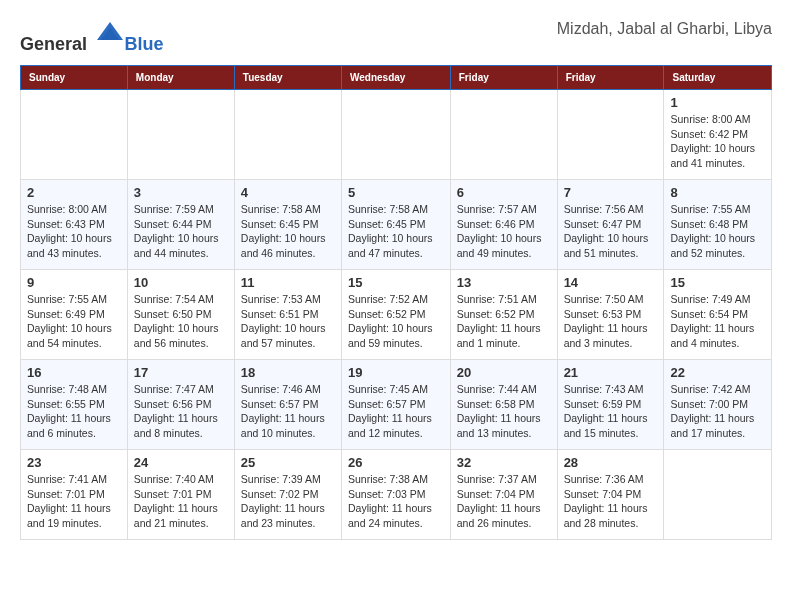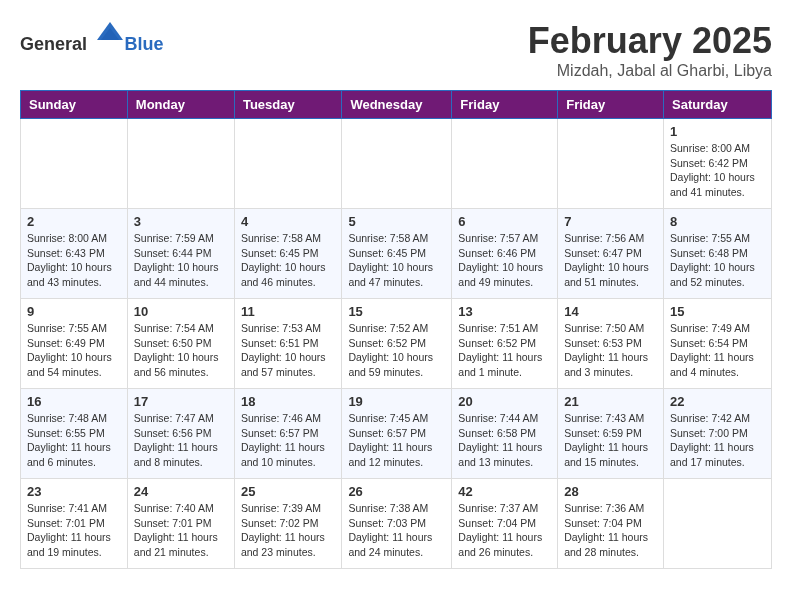--- a/index.html
+++ b/index.html
@@ -46,23 +46,23 @@
     .location-title {
       font-size: 16px;
       color: #555;
     }
     .calendar-table {
       width: 100%;
       border-collapse: collapse;
       border: 1px solid #ccc;
     }
     .calendar-table th {
-      background-color: #701a75;
+      background-color: #7f1d1d;
       color: #fff;
-      font-size: 13px;
+      font-size: 10px;
       font-weight: bold;
       padding: 6px 8px;
       text-align: left;
       border: 1px solid #2a6bbf;
     }
     .calendar-table td {
       width: 113px;
       height: 90px;
       vertical-align: top;
       padding: 5px 6px;
@@ -94,21 +94,20 @@
       <svg class="logo-icon" viewBox="0 0 30 30">
         <polygon points="15,2 28,20 2,20" fill="#2a6bbf"></polygon>
         <polygon points="15,8 24,20 6,20" fill="#1a5aaf" opacity="0.5"></polygon>
       </svg>
     </div>
     <div>
       <span class="logo-text-blue">Blue</span>
     </div>
   </div>
   <div class="title-area">
-    <div class="month-title">February 2025</div>
     <div class="location-title">Mizdah, Jabal al Gharbi, Libya</div>
   </div>
 </div>
 
 <table class="calendar-table">
   <thead>
     <tr>
     <th>Sunday</th>
         <th>Monday</th>
         <th>Tuesday</th>
@@ -310,21 +309,21 @@
 and 23 minutes.</div>
         </td>
         <td>
           <span class="day-number">26</span>
           <div style="white-space: pre-line; line-height: 1.4;">Sunrise: 7:38 AM
 Sunset: 7:03 PM
 Daylight: 11 hours
 and 24 minutes.</div>
         </td>
         <td>
-          <span class="day-number">42</span>
+          <span class="day-number">32</span>
           <div style="white-space: pre-line; line-height: 1.4;">Sunrise: 7:37 AM
 Sunset: 7:04 PM
 Daylight: 11 hours
 and 26 minutes.</div>
         </td>
         <td>
           <span class="day-number">28</span>
           <div style="white-space: pre-line; line-height: 1.4;">Sunrise: 7:36 AM
 Sunset: 7:04 PM
 Daylight: 11 hours

